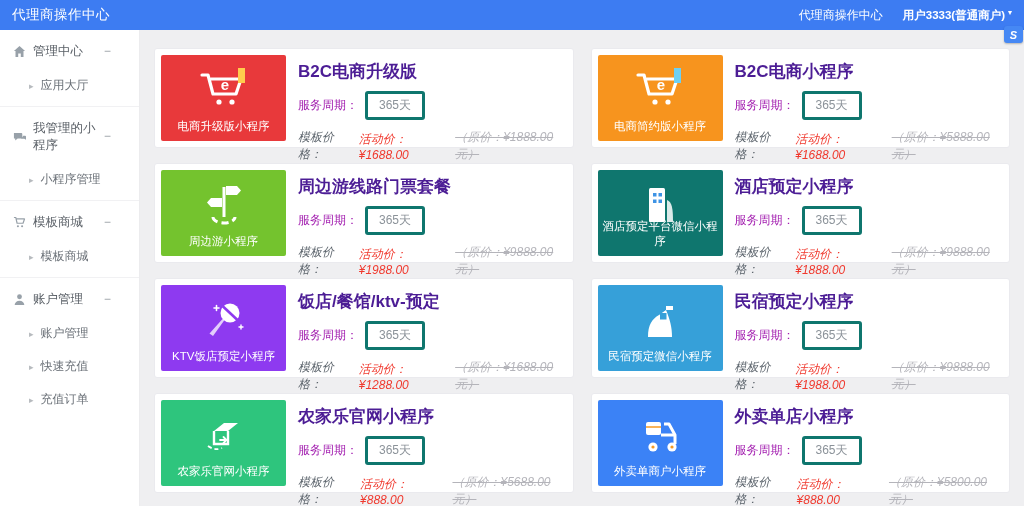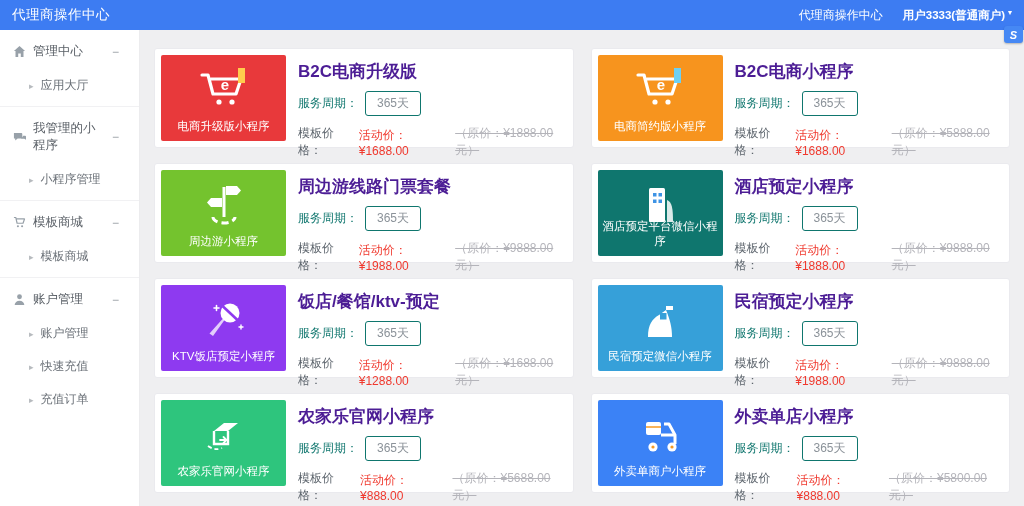--- a/index.html
+++ b/index.html
@@ -15,40 +15,40 @@
   .user-menu { color:#fff; font-size:11.5px; font-weight:bold; display:flex; gap:3px; cursor:pointer; }
   .user-caret { font-size:8px; color:#fff; }
 
   
   .float-badge { position:absolute; top:26px; right:1px; width:19px; height:17px; background:#4688f4;
                  border-radius:3px; display:flex; align-items:center; justify-content:center; z-index:6;
                  box-shadow:0 1px 2px rgba(0,0,0,.25); color:#fff; font-size:11px; font-weight:bold; font-style:italic; }
 
   
   .sidebar { position:absolute; top:30px; left:0; bottom:0; width:140px; background:#fff; border-right:1px solid #ececee; padding-top:4px; }
-  .side-group-header { display:flex; align-items:center; gap:7px; padding:9px 20px 9px 13px; font-size:12.5px; color:#595f66; cursor:pointer; }
+  .side-group-header { display:flex; align-items:center; gap:7px; padding:9px 28px 9px 13px; font-size:12.5px; color:#595f66; cursor:pointer;font-family:Liberation Mono, monospace; }
   .side-group-header .g-icon { width:13px; height:13px; flex:0 0 13px; display:inline-flex; }
   .collapse-sign { margin-left:auto; color:#9aa0a6; font-size:12px; line-height:1; }
   .side-sub { display:flex; align-items:center; padding:8px 0 8px 29px; font-size:12px; color:#6a7077; cursor:pointer; }
   .sub-caret { color:#b6babe; font-size:9px; margin-right:7px; }
   .side-divider { border-top:1px solid #f1f1f3; margin:4px 0; }
 
   
   .main { position:absolute; top:30px; left:140px; right:0; bottom:0; padding:18px 14px;
           display:grid; grid-template-columns:1fr 1fr; gap:15px 17px; align-content:start; }
   .card { background:#fff; border:1px solid #eaeaee; border-radius:3px; height:100px; padding:6px; display:flex; gap:12px; }
   .tile { width:125px; height:86px; border-radius:2px; position:relative; display:flex; align-items:center; justify-content:center; cursor:pointer; flex:0 0 125px; }
   .tile .tile-icon { margin-bottom:16px; display:inline-flex; }
   .tile-label { position:absolute; bottom:7px; width:100%; text-align:center; color:#fff; font-size:11.5px; }
   .info { flex:1; padding-top:2px; min-width:0; }
   .card-title { font-size:17px; font-weight:bold; color:#4c1d95; margin:3px 0 8px; cursor:pointer; }
   .row { display:flex; align-items:center; font-size:12px; }
-  .period-label { color:#0f766e; }
-  .period-box { margin-left:7px; border:1px solid #0f766e; border-radius:3px; padding:3px 11px; color:#8b9299; font-size:12px; cursor:pointer; background:#fff; }
-  .price-row { margin-top:9px; }
+  .period-label { color:#a21caf; }
+  .period-box { margin-left:7px; border:3px solid #0f766e; border-radius:3px; padding:3px 11px; color:#8b9299; font-size:12px; cursor:pointer; background:#fff; }
+  .price-row { margin-top:9px;font-style:italic; }
   .price-label { color:#5d656d; }
   .price-active { color:#f0392e; margin-left:6px; }
   .price-original { color:#b4b4ba; text-decoration:line-through; margin-left:7px; }
   .status-row { margin-top:8px; }
   .status-label, .status-value { color:#4f575f; }
 </style>
 </head>
 <body>
 
 <div class="header">

